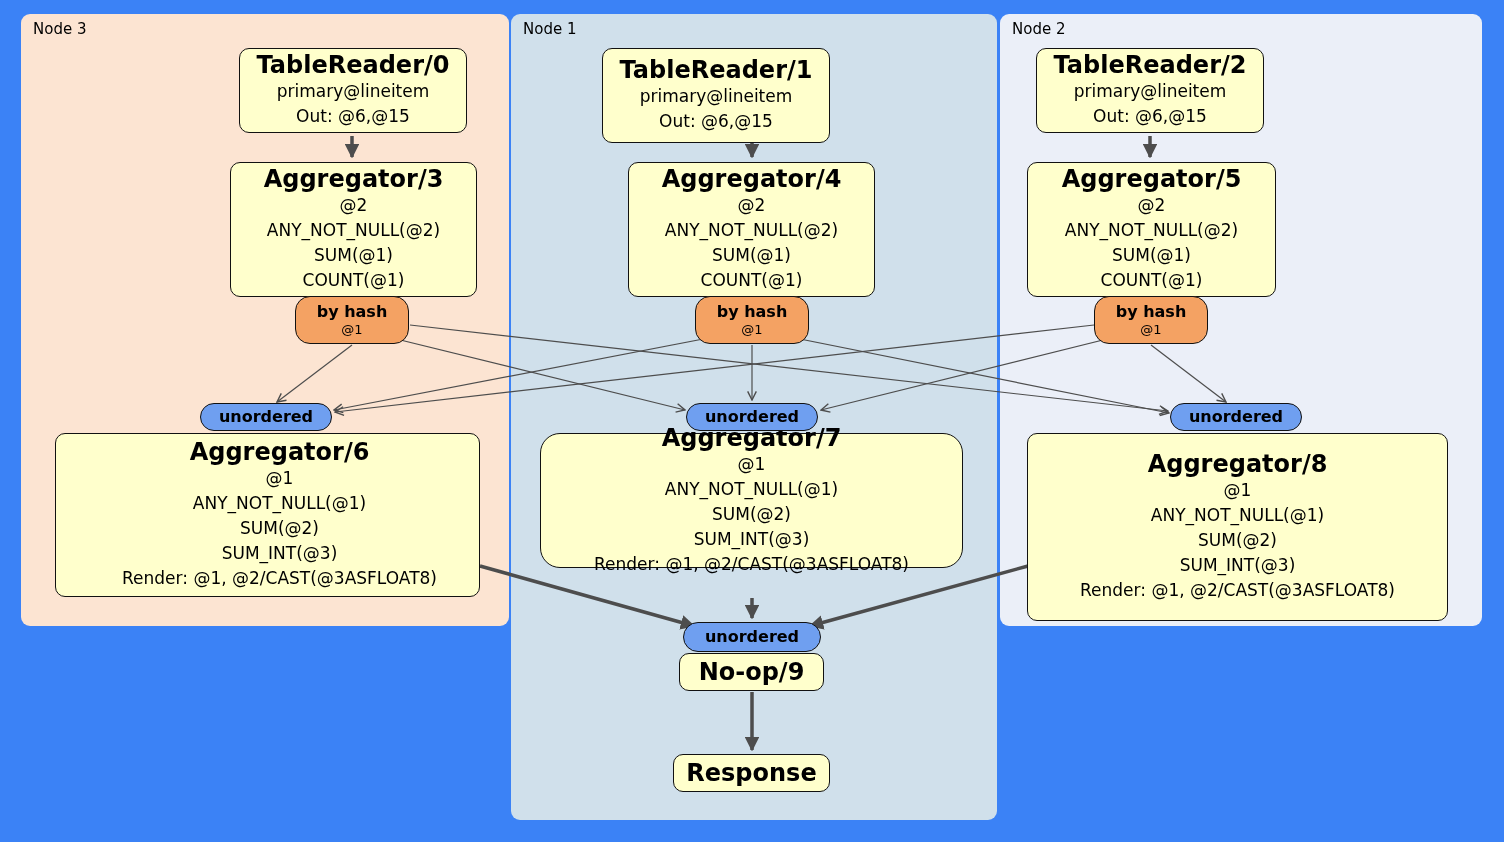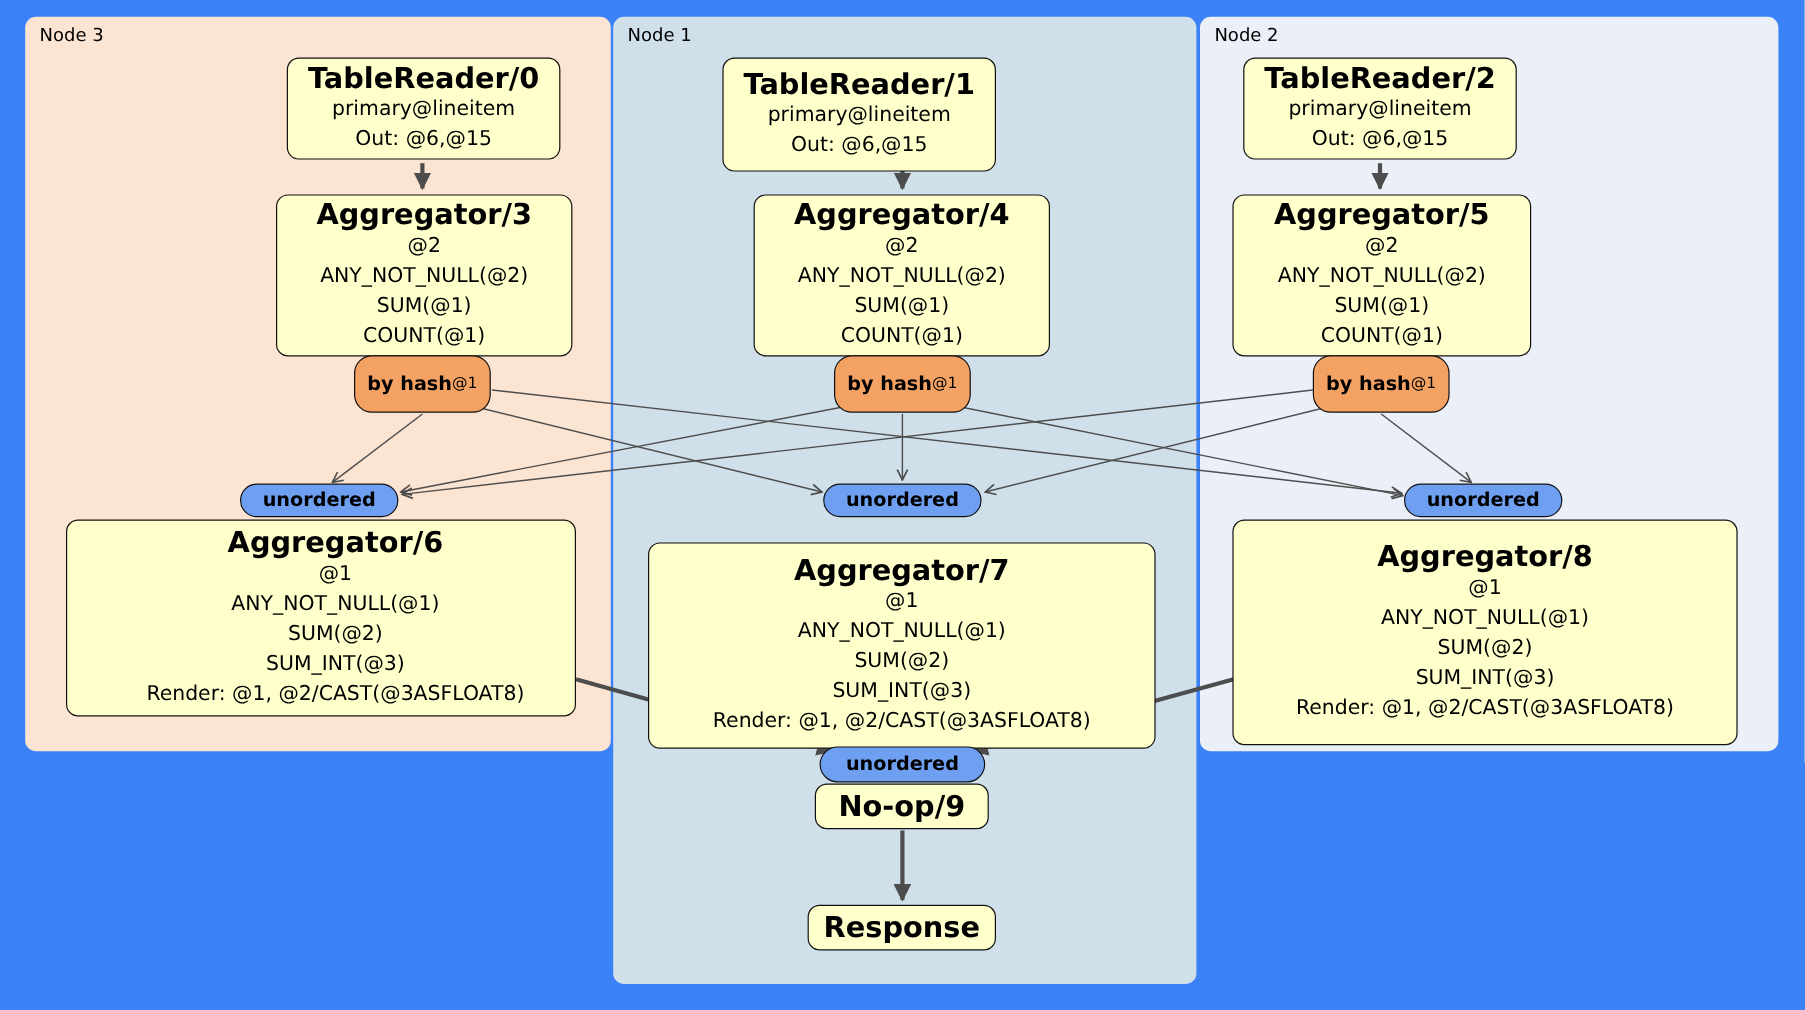--- a/index.html
+++ b/index.html
@@ -49,21 +49,21 @@
     text-align: center;
     z-index: 2;
   }
   .box-title { font-weight: bold; font-size: 24px; line-height: 27px; white-space: nowrap; }
   .box-line  { font-size: 17px; line-height: 25px; white-space: nowrap; }
 
   .pill {
     position: absolute;
     border: 1.5px solid #111;
     display: flex;
-    flex-direction: row;
+    flex-direction: column;
     justify-content: center;
     align-items: center;
     text-align: center;
     z-index: 3;
   }
   .pill-orange { background: #f4a263; border-radius: 15px; }
   .pill-blue   { background: #6f9ff0; border-radius: 15px; }
   .pill-title { font-weight: bold; font-size: 16px; line-height: 20px; white-space: nowrap; }
   .pill-sub   { font-size: 13px; line-height: 16px; white-space: nowrap; }
   .sync-label { font-weight: bold; font-size: 16px; line-height: 18px; white-space: nowrap; }
@@ -178,21 +178,21 @@
   </div>
 
   <div class="procbox" style="left:55px; top:433px; width:425px; height:164px;padding-left:24px;">
     <div class="box-title">Aggregator/6</div>
     <div class="box-line">@1</div>
     <div class="box-line">ANY_NOT_NULL(@1)</div>
     <div class="box-line">SUM(@2)</div>
     <div class="box-line">SUM_INT(@3)</div>
     <div class="box-line">Render: @1, @2/CAST(@3ASFLOAT8)</div>
   </div>
-  <div class="procbox" style="left:540px; top:452px; width:423px; height:172px;">
+  <div class="procbox" style="left:540px; top:433px; width:423px; height:135px;border-radius:20px;">
     <div class="box-title">Aggregator/7</div>
     <div class="box-line">@1</div>
     <div class="box-line">ANY_NOT_NULL(@1)</div>
     <div class="box-line">SUM(@2)</div>
     <div class="box-line">SUM_INT(@3)</div>
     <div class="box-line">Render: @1, @2/CAST(@3ASFLOAT8)</div>
   </div>
   <div class="procbox" style="left:1027px; top:433px; width:421px; height:188px;">
     <div class="box-title">Aggregator/8</div>
     <div class="box-line">@1</div>

